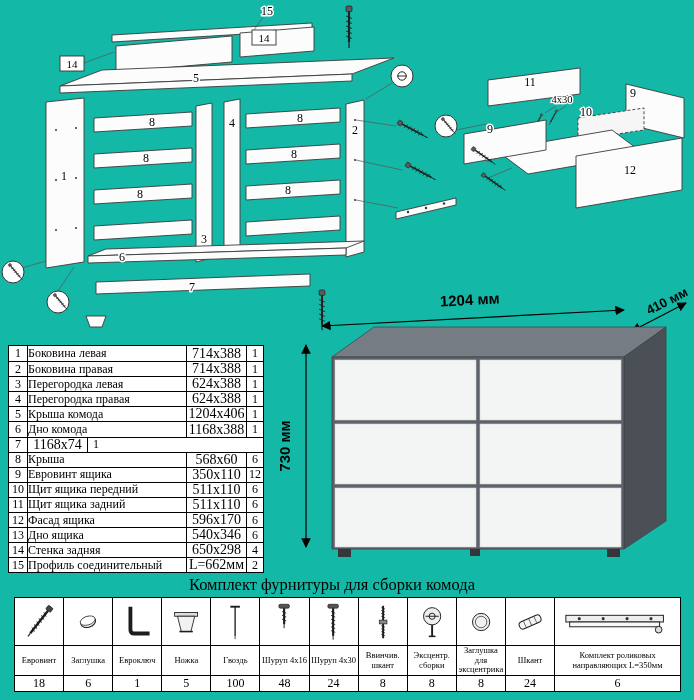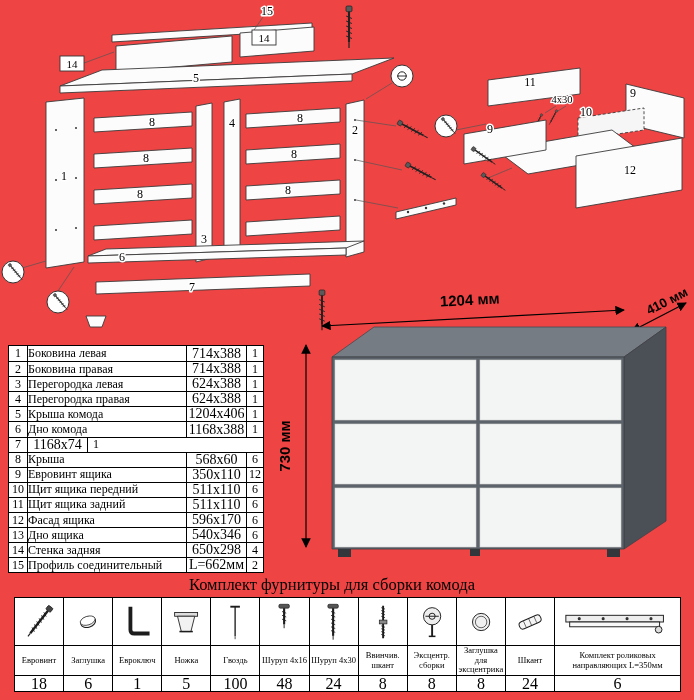--- a/index.html
+++ b/index.html
@@ -1,18 +1,18 @@
 <!DOCTYPE html>
 <html><head>
 <meta charset="utf-8">
 <style>
 *{margin:0;padding:0;box-sizing:border-box}
 html,body{width:694px;height:700px}
 body{background:#fff;font-family:"Liberation Serif",serif;color:#000}
-.sheet{position:relative;width:694px;height:700px;overflow:hidden;background:#ef4444}
+.sheet{position:relative;width:694px;height:700px;overflow:hidden;background:#14b8a6}
 .abs{position:absolute}
 .panel{fill:#fcfcfc;stroke:#3a3a3a;stroke-width:0.9}
 .dash{stroke-dasharray:3 2;fill:#f6f6f6}
 .ln{stroke:#555;stroke-width:0.7;fill:none}
 .mag{fill:#fff;stroke:#333;stroke-width:1}
 .lblbox{fill:#fff;stroke:#333;stroke-width:0.9}
 .lbl{font:12px "Liberation Serif",serif;fill:#000;text-anchor:middle;paint-order:stroke;stroke:#fff;stroke-width:3px;stroke-linejoin:round}
 .lbl-plain{font:11px "Liberation Serif",serif;fill:#000;text-anchor:middle}
 .lbl-sm{font:10.5px "Liberation Serif",serif;fill:#000;text-anchor:middle;paint-order:stroke;stroke:#fff;stroke-width:2.5px}
 .dimln{stroke:#000;stroke-width:1.2}
@@ -28,21 +28,21 @@
 .pt-size{width:60px;justify-content:center;font-size:14px}
 .pt-qty{width:17px;justify-content:center}
 .hw-title{position:absolute;left:0;top:575px;width:664px;text-align:center;font-size:16.5px}
 .hw-table{position:absolute;left:14px;top:597px;width:667px;display:flex;border:1px solid #000;background:#fff}
 .hw-col{flex:1 1 0;min-width:0;display:flex;flex-direction:column;border-left:1px solid #000}
 .hw-col:first-child{border-left:none}
 .hw-col-wide{flex:2.6 1 0}
 .hw-icon{height:47px;display:flex;align-items:center;justify-content:center}
 .hw-icon svg{height:44px;width:92%}
 .hw-name{height:30px;border-top:1px solid #000;font-size:8.5px;line-height:1.15;display:flex;align-items:center;justify-content:center;text-align:center;padding:0 1px}
-.hw-qty{height:16px;border-top:1px solid #000;display:flex;align-items:center;justify-content:center;font-size:16px}
+.hw-qty{height:16px;border-top:1px solid #000;display:flex;align-items:center;justify-content:center;font-size:12px}
 </style>
 </head>
 <body>
 
 <div class="sheet">
 
   <svg class="abs" style="left:0;top:0" width="460" height="345" viewBox="0 0 460 345">
     <defs>
       <g id="scrA">
         <rect x="-2.4" y="0" width="4.8" height="4.5" rx="1" fill="#5a5a5a" stroke="#222" stroke-width="0.6"></rect>

